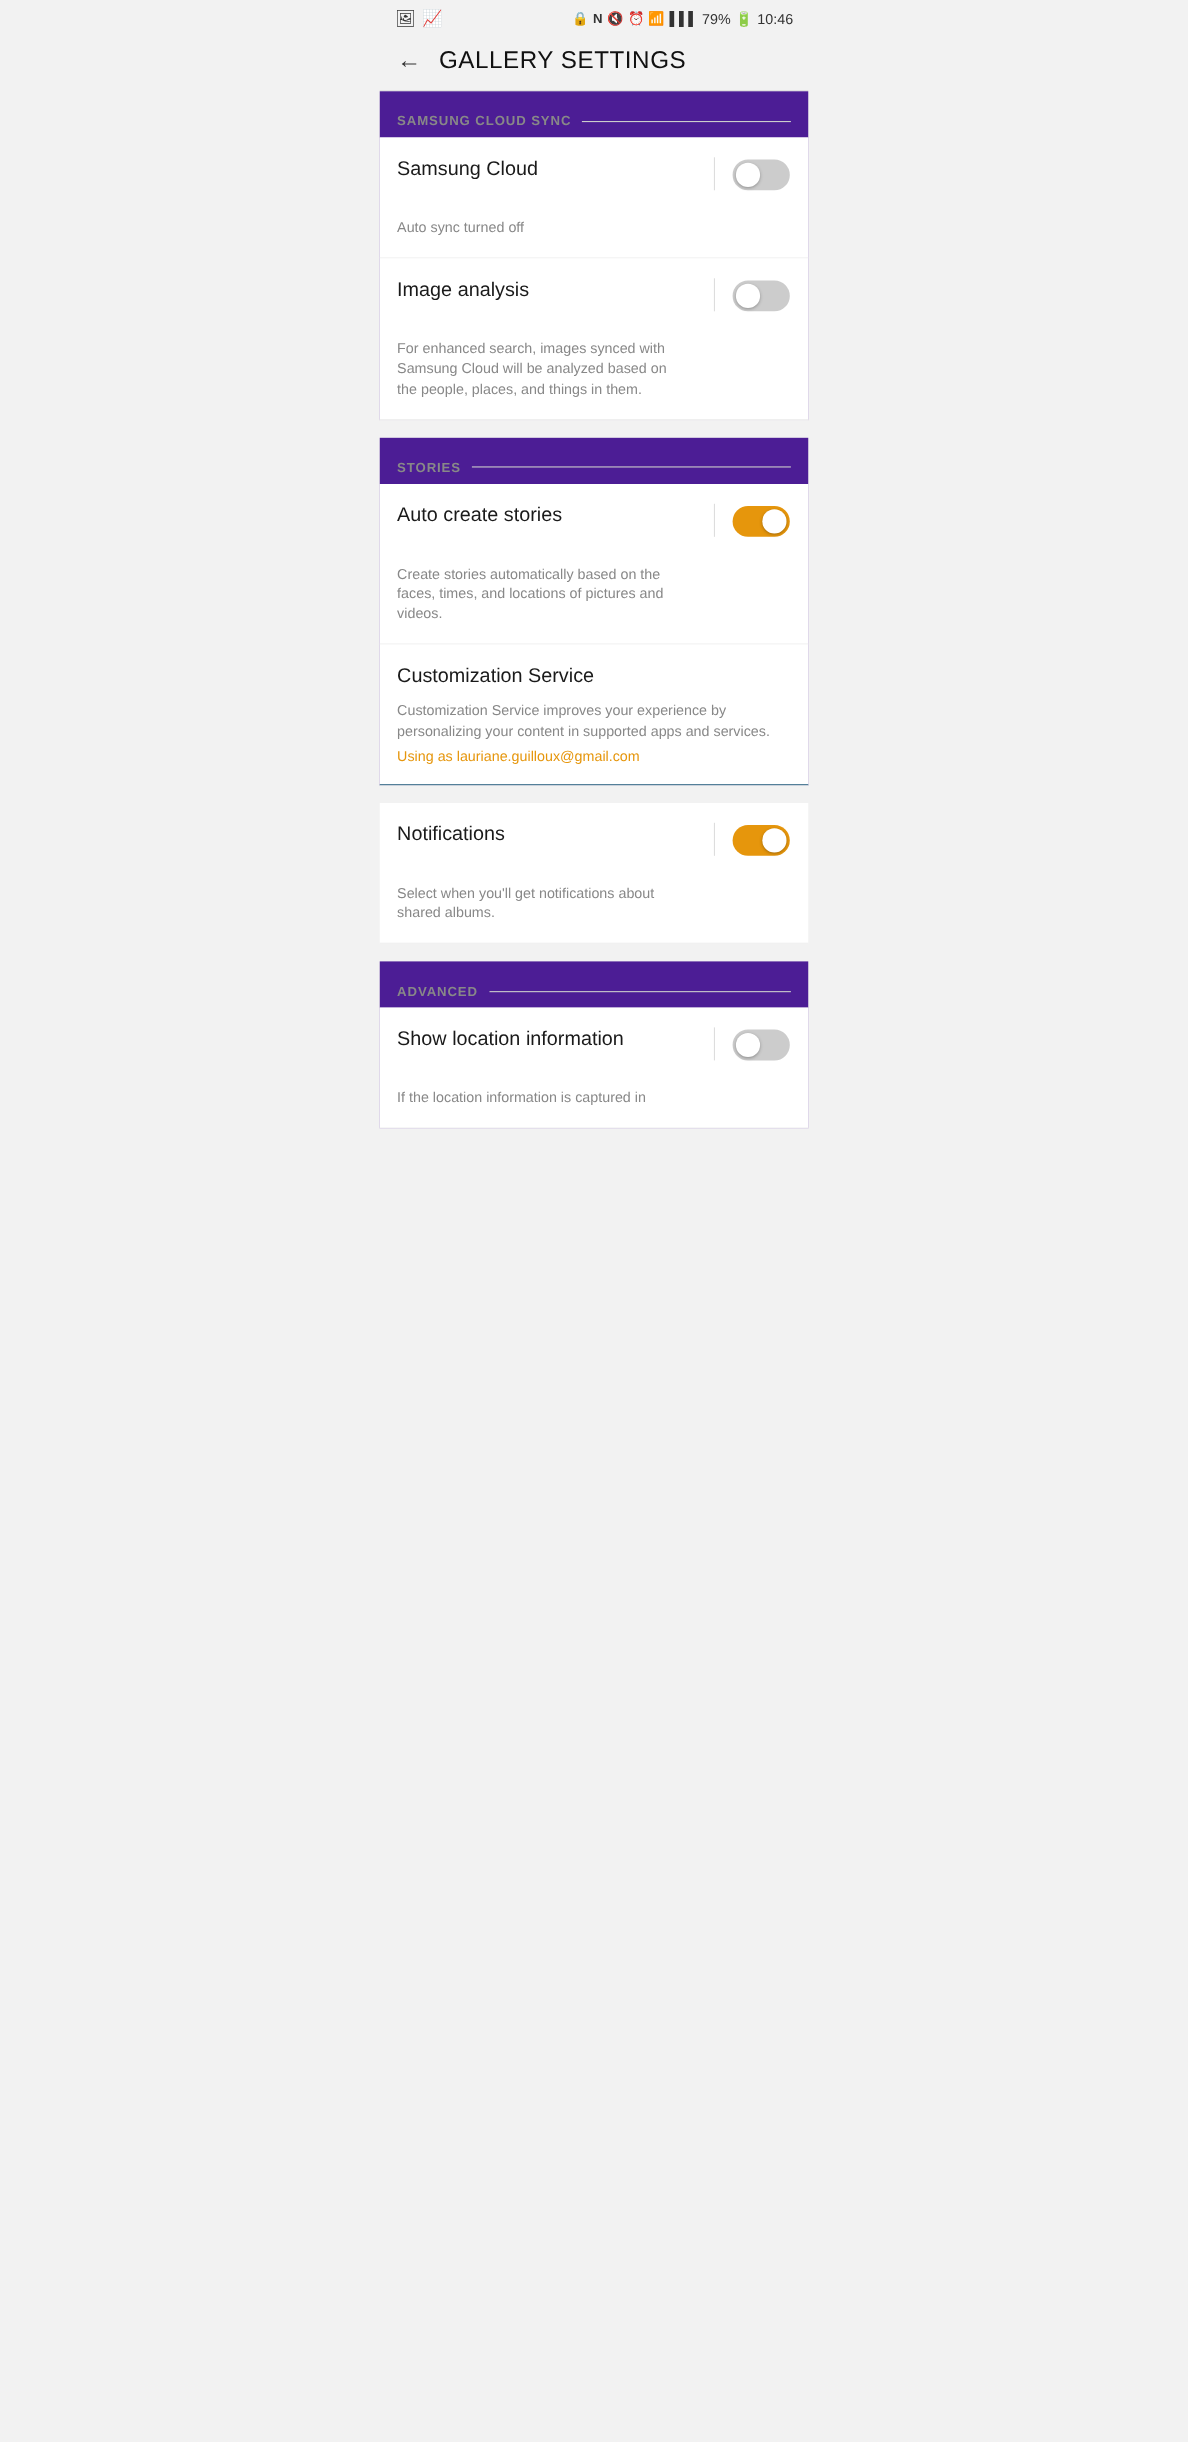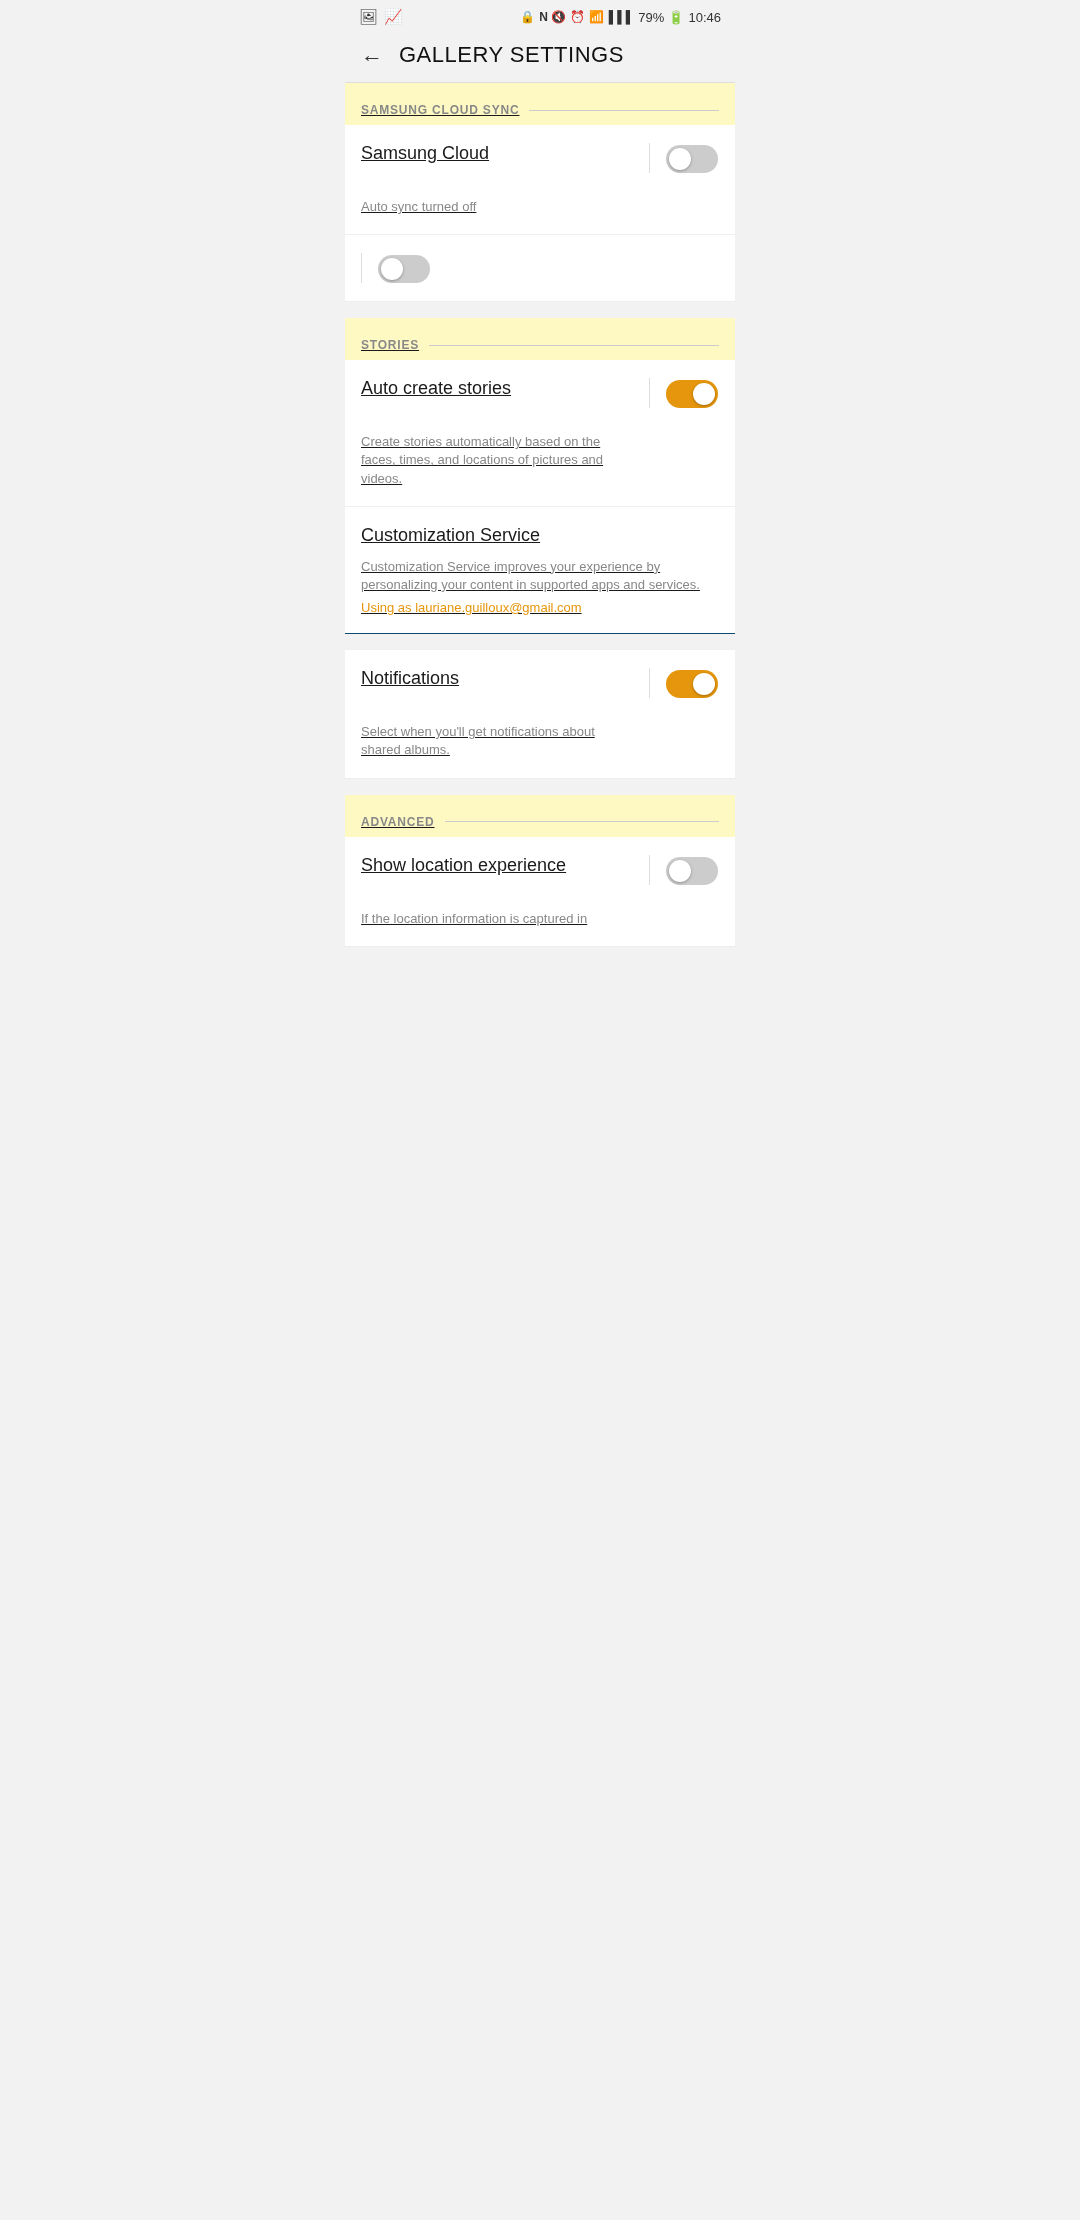--- a/index.html
+++ b/index.html
@@ -177,22 +177,21 @@
       padding: 18px 16px;
       border-bottom: 1px solid #0c4a6e;
     }
 
     .section-gap {
       height: 16px;
       background-color: #f2f2f2;
     }
 
     .section-container {
-      background-color: #fef9c3;
-      text-decoration: underline;
+      background-color: #4c1d95;
     }
 
     .items-wrapper {
       background-color: #fff;
     }
   </style>
 </head>
 <body>
 
 <div class="status-bar">
@@ -234,20 +233,24 @@
         <div class="setting-desc">Auto sync turned off</div>
       </div>
       <div class="toggle-container">
         <div class="toggle toggle-off">
           <div class="toggle-knob"></div>
         </div>
       </div>
     </div>
 
     <div class="setting-item">
+      <div class="setting-item-text">
+        <div class="setting-title">Image analysis</div>
+        <div class="setting-desc">For enhanced search, images synced with Samsung Cloud will be analyzed based on the people, places, and things in them.</div>
+      </div>
       <div class="toggle-container">
         <div class="toggle toggle-off">
           <div class="toggle-knob"></div>
         </div>
       </div>
     </div>
   </div>
 </div>
 
 <div class="section-gap"></div>
@@ -305,21 +308,21 @@
 <div class="section-container">
   <div class="section-header">
     <span class="section-header-text">ADVANCED</span>
     <div class="section-header-line"></div>
   </div>
 
   <div class="items-wrapper">
 
     <div class="setting-item" style="overflow: hidden; max-height: 130px;">
       <div class="setting-item-text">
-        <div class="setting-title">Show location experience</div>
+        <div class="setting-title">Show location information</div>
         <div class="setting-desc">If the location information is captured in</div>
       </div>
       <div class="toggle-container">
         <div class="toggle toggle-off">
           <div class="toggle-knob"></div>
         </div>
       </div>
     </div>
   </div>
 </div>

